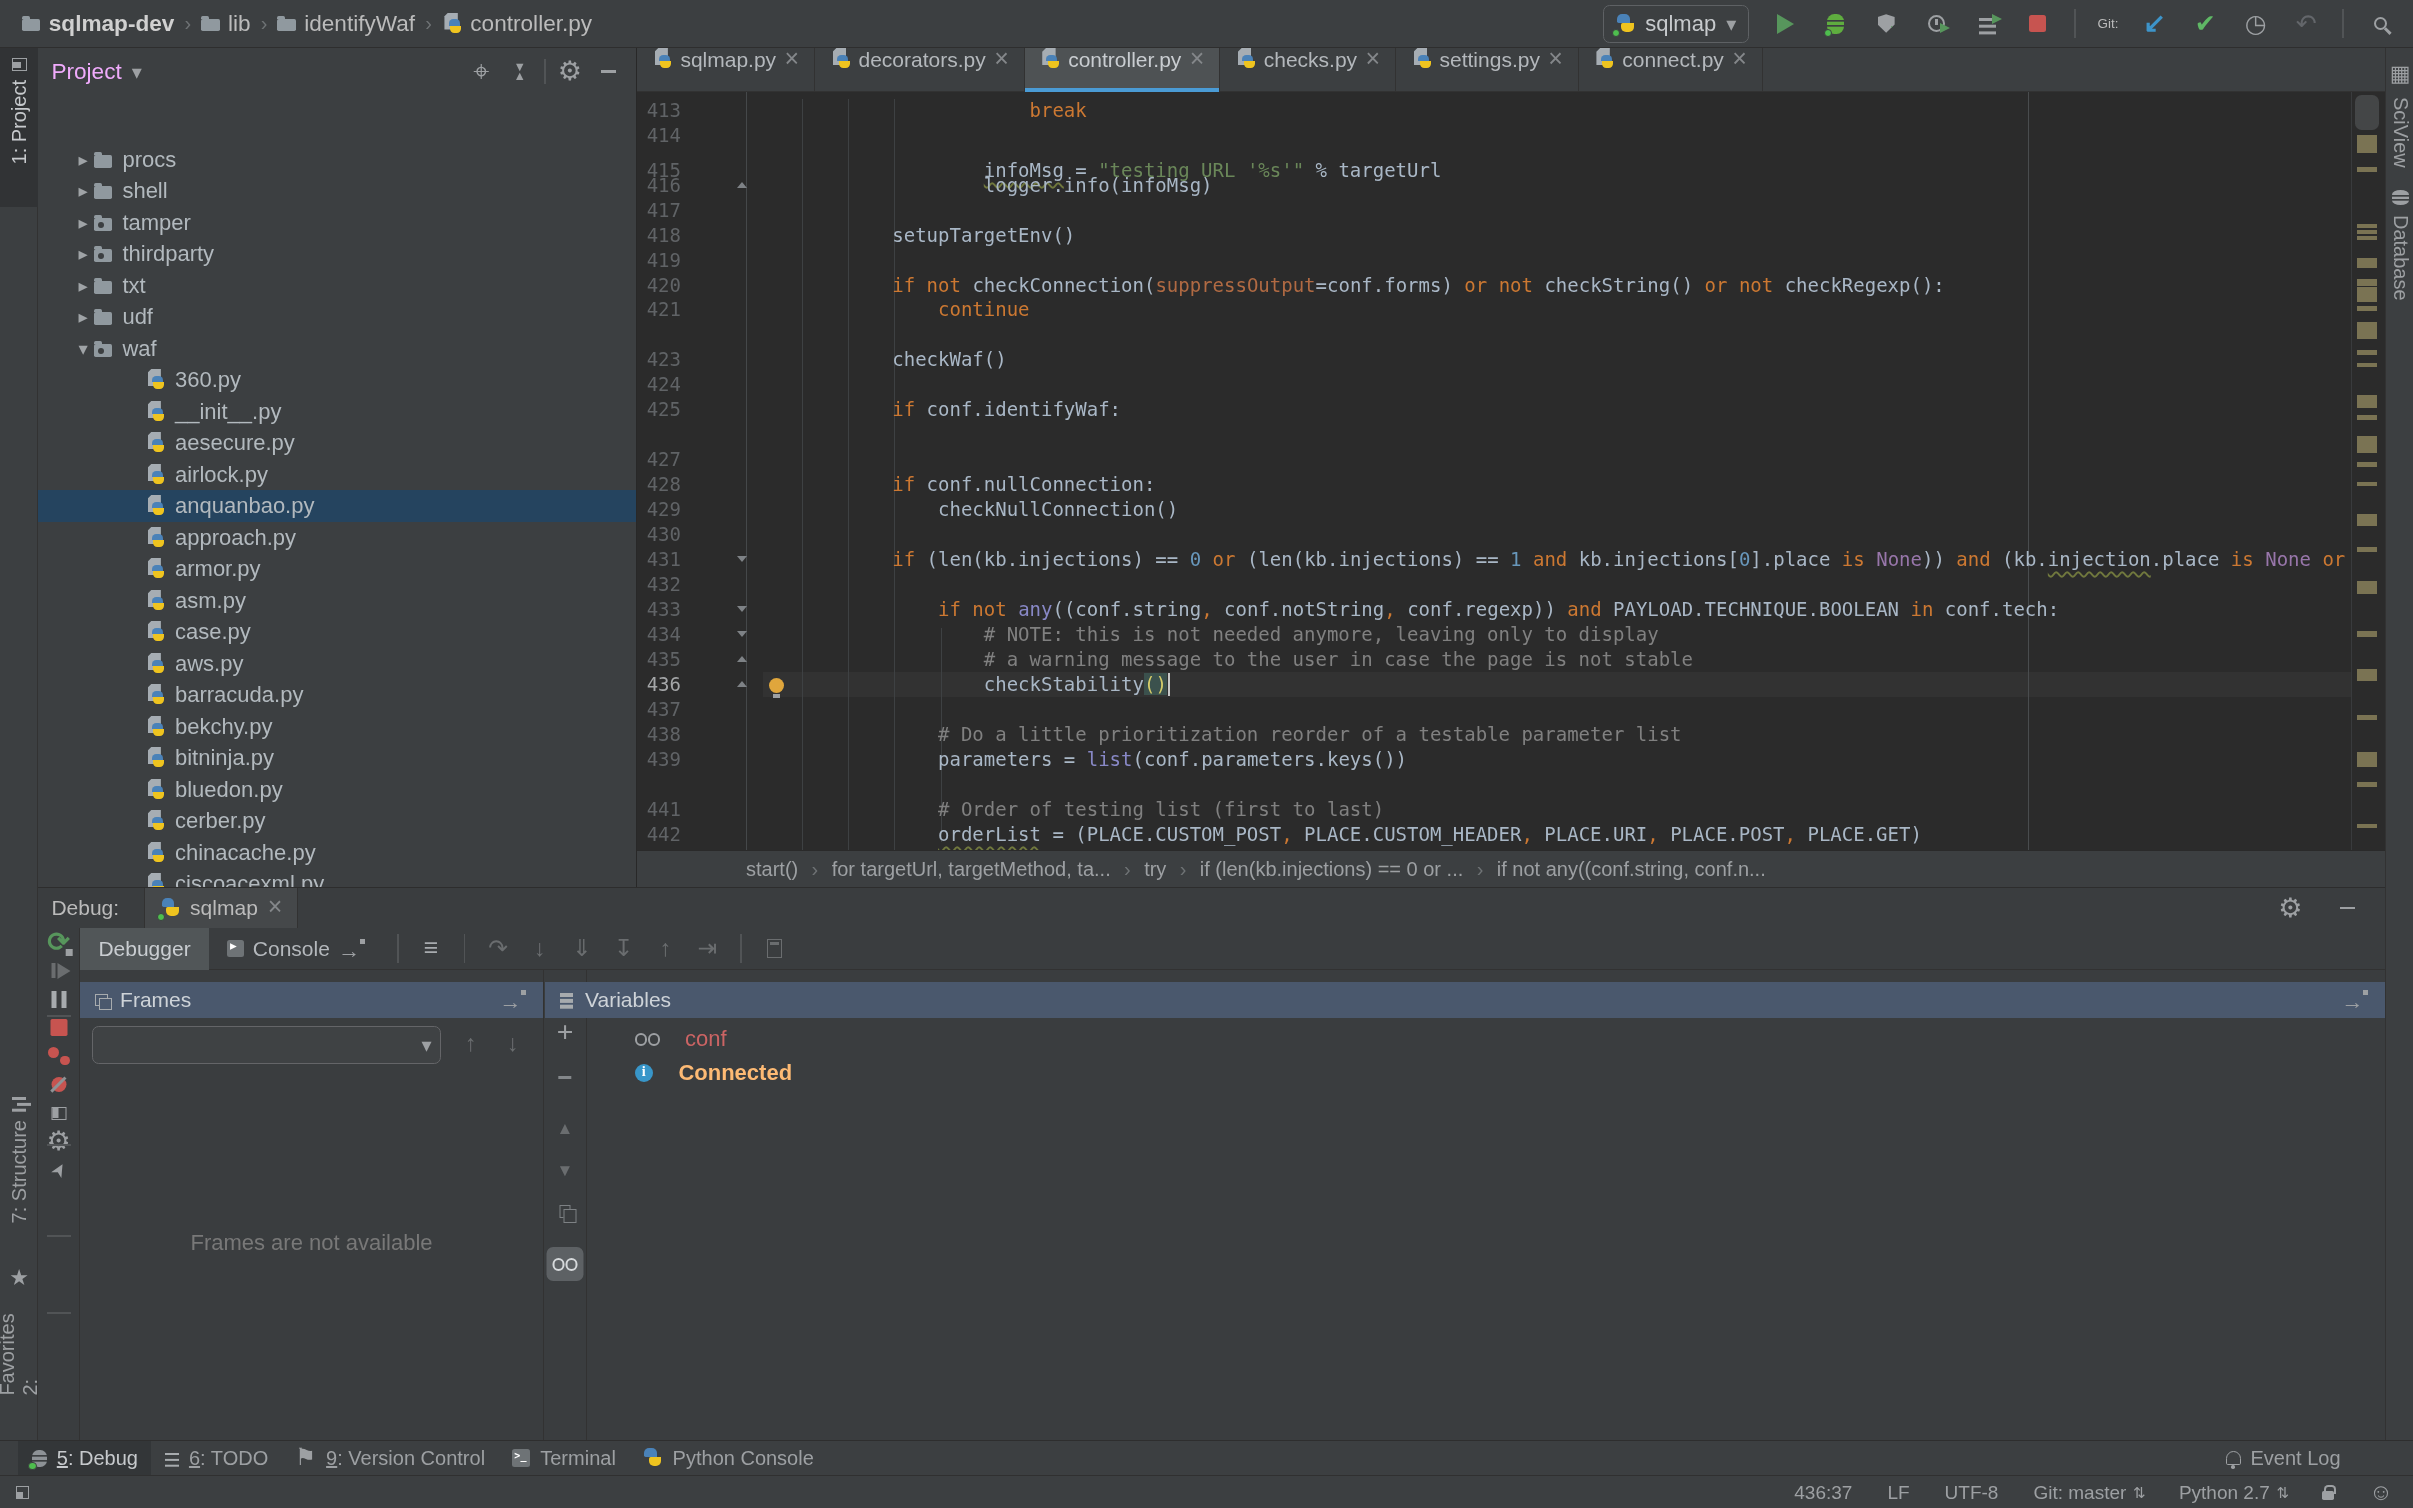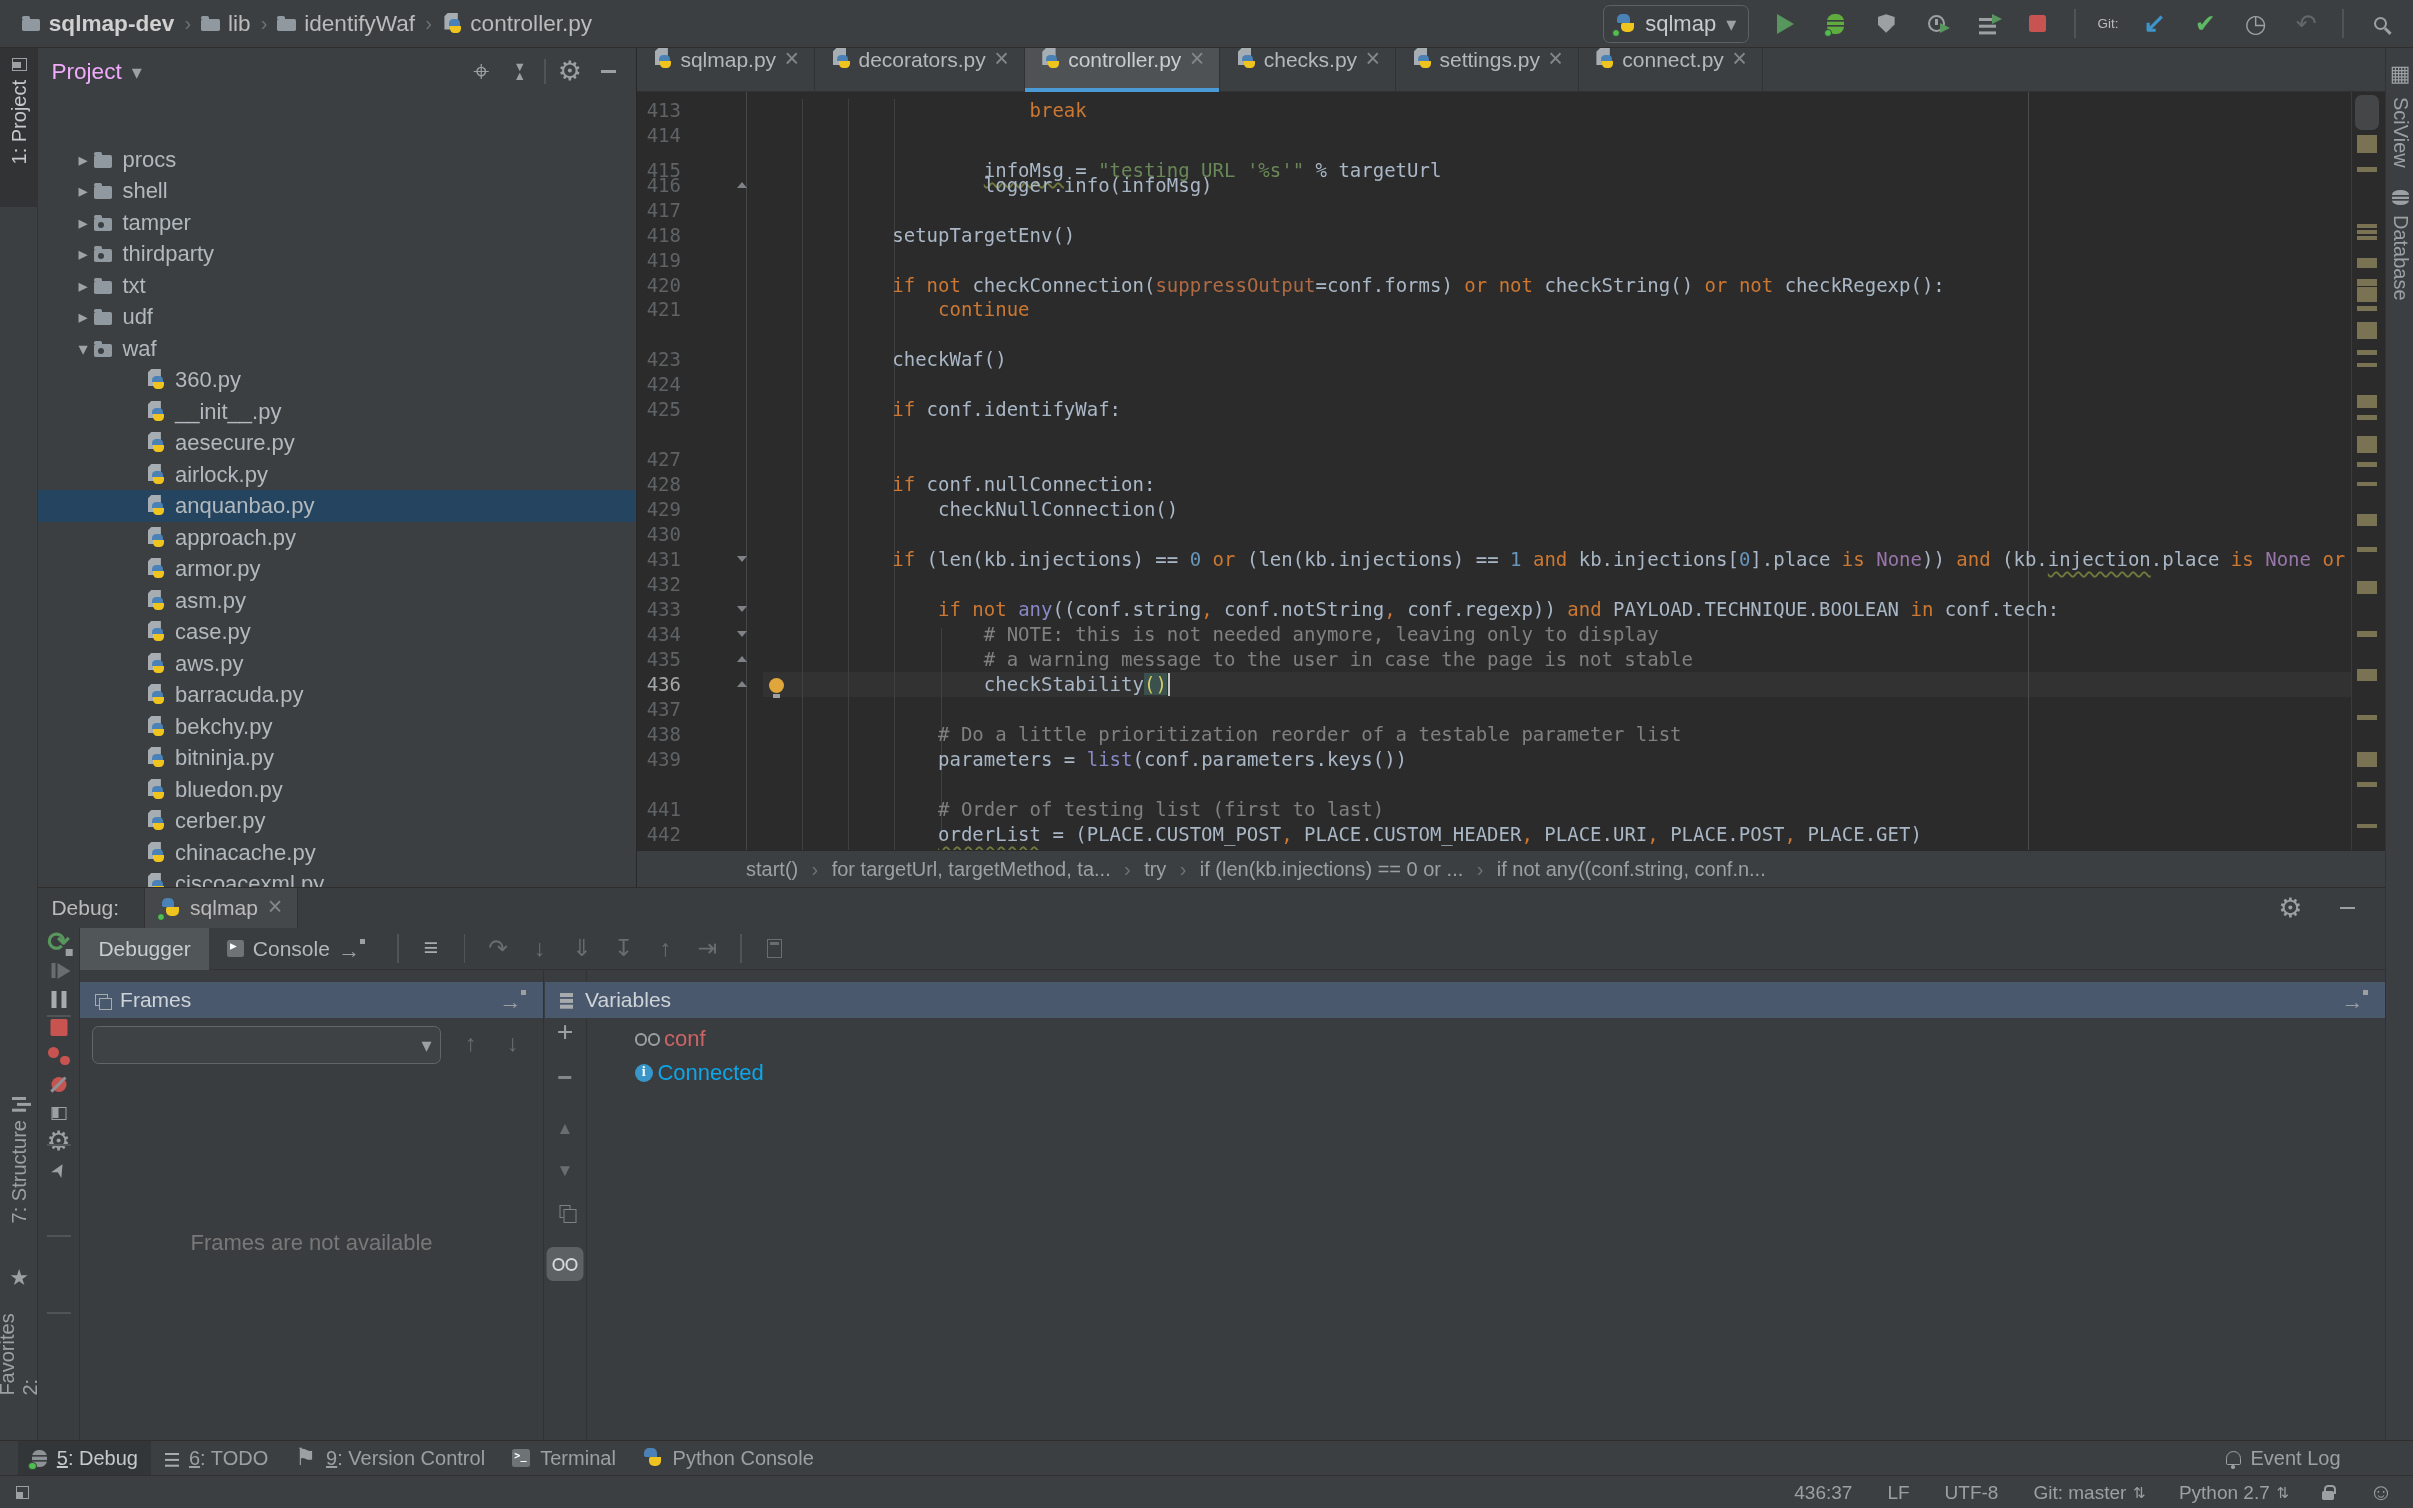--- a/index.html
+++ b/index.html
@@ -233,23 +233,23 @@
   .sub-header .spacer { flex:1; }
   .frames-dropdown { position:absolute; left:54px; top:138px; width:349px; height:38px; border:1.7px solid #646568;
     border-radius:6.7px; background:#3f4244; display:flex; align-items:center; }
   .frames-dropdown .ic-caret { margin-left:auto; margin-right:8.4px; }
   .frames-nav { position:absolute; top:142px; font-size:23.5px; color:#6a6d6f; }
   .frames-empty { position:absolute; left:42px; top:342px; width:463px; text-align:center; font-size:22px; color:#787878; }
   .watch-col { position:absolute; left:505px; top:82px; width:44px; bottom:0; border-left:0.8px solid #323232;
     border-right:0.8px solid #323232; }
   .watch-col .wbtn { position:absolute; left:50%; transform:translateX(-50%); display:flex; align-items:center; justify-content:center; }
   .wbtn.selbg { background:#5d6164; border-radius:6.7px; width:37px; height:34px; }
-  .var-row { position:absolute; display:flex; align-items:center; gap:4px; font-size:22px; }
+  .var-row { position:absolute; display:flex; align-items:center; gap:25px; font-size:22px; }
   .var-row.watchstyle { color:var(--watch_red); }
-  .var-row.messagestyle { color:#0ea5e9; }
+  .var-row.messagestyle { color:#fdba74;font-weight:bold; }
 
   
   .twb-item { display:flex; align-items:center; gap:10px; font-size:20px; color:#9da0a3; padding:3.4px 13.4px;
     height:34px; }
   .twb-item.active { background:#333638; color:#c7cacd; }
   .twb-right { margin-left:auto; display:flex; align-items:center; gap:11.7px; padding-right:59px; }
   .sb-item { display:flex; align-items:center; gap:6.7px; }
   .sb-right { margin-left:auto; display:flex; align-items:center; gap:35px; padding-right:20px; }
   .updown { font-size:15px; letter-spacing:-1.7px; color:#9da0a3; }
 </style>

